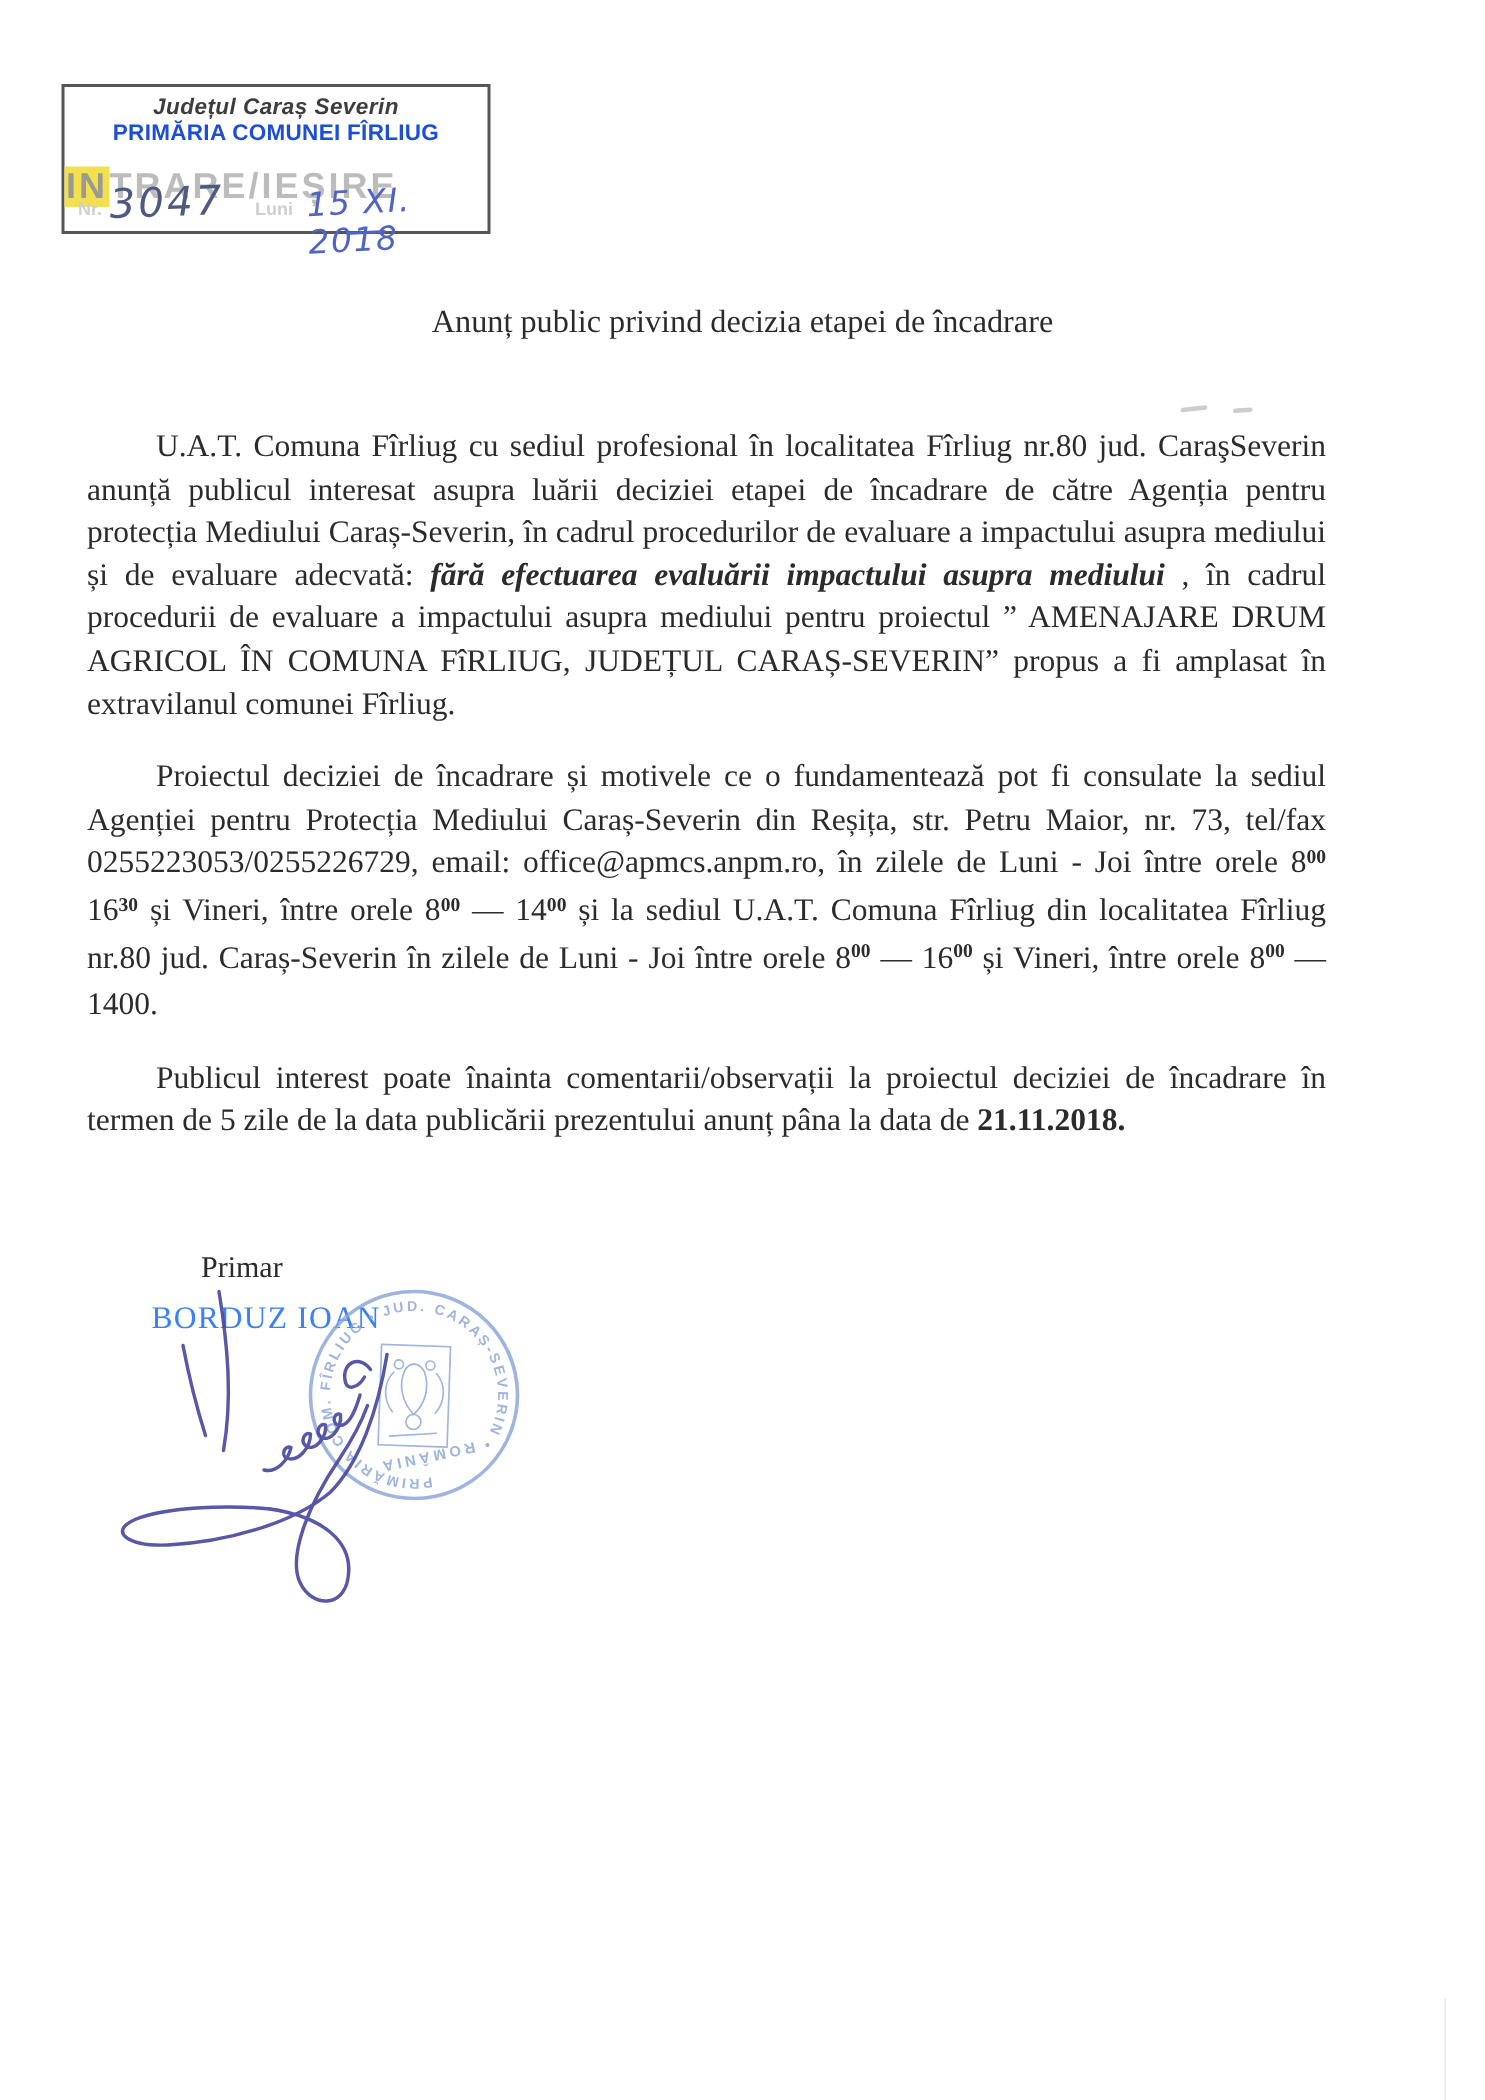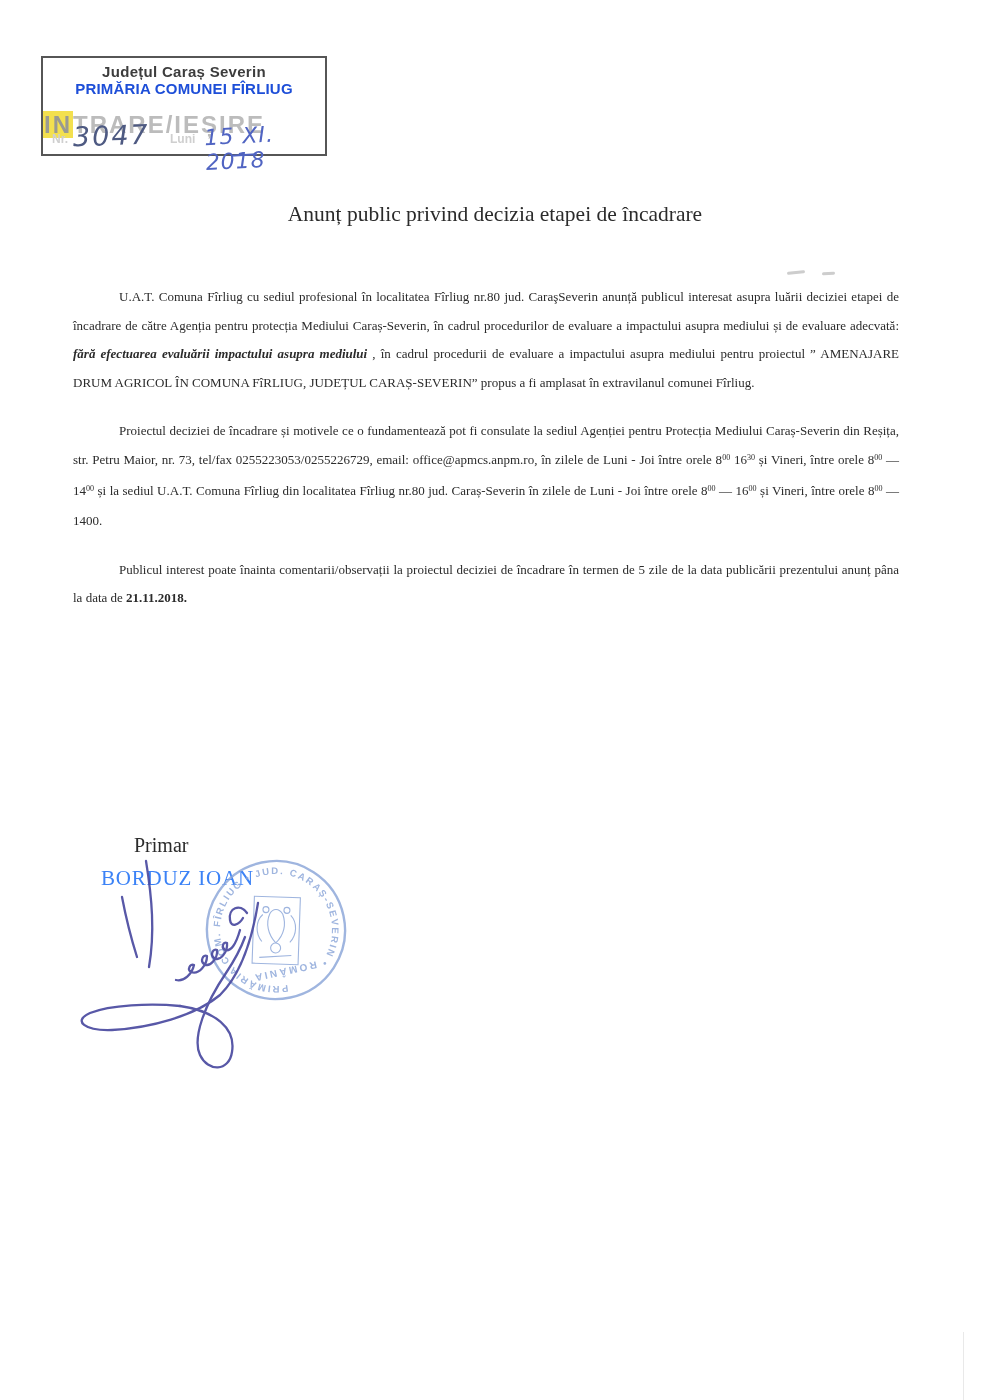--- a/index.html
+++ b/index.html
@@ -9,21 +9,21 @@
     overflow:hidden;
   }
 
   
   .registry-stamp {
     position:absolute; left:41px; top:56px; width:286px; height:100px;
     border:2px solid #565656; box-sizing:border-box;
     font-family:"Liberation Sans","DejaVu Sans",sans-serif;
     text-align:center; padding-top:5px;
   }
-  .rs-line1 { font-size:15px; font-weight:bold; color:#3d3d3d; letter-spacing:0.3px; }
+  .rs-line1 { font-size:15px; font-weight:bold; color:#3d3d3d; letter-spacing:0.3px;font-style:italic; }
   .rs-line2 { font-size:15px; font-weight:bold; color:#1d4ed8; letter-spacing:0.2px; }
   .rs-line3 {
     font-size:24px; font-weight:700; color:#bcbcbc; letter-spacing:2px;
     margin-top:14px; text-align:left; 
   }
   .rs-hl { background:#f3e04f; color:#9a9a92; padding:0 1px; }
   .rs-line4 { position:absolute; left:0; top:66px; width:100%; height:34px; text-align:left; }
   .rs-faint {
     position:absolute; font-size:12px; color:#cfcfcf; font-weight:bold; top:8px;
   }
@@ -43,27 +43,27 @@
     position:absolute; left:188px; top:30px; width:26px; height:2px; background:#5064c2;
     transform:rotate(-3deg);
   }
 
   
   .doc-title {
     position:absolute; left:0; top:202px; width:100%; margin:0;
     text-align:center; font-size:21.5px; font-weight:normal; color:#2b2b2b;
   }
   .doc-body {
-    position:absolute; left:73px; top:283px; width:826px;
-    font-size:13px; line-height:28.6px; text-align:justify; color:#2b2b2b;
+    position:absolute; left:58px; top:283px; width:826px;
+    font-size:21px; line-height:28.6px; text-align:justify; color:#2b2b2b;
   }
   .doc-body p { margin:0 0 20px 0; text-indent:46px; }
   .seg-bi { font-weight:bold; font-style:italic; }
   .seg-b  { font-weight:bold; }
-  .seg-sup { font-size:0.62em; position:relative; top:-0.48em; }
+  .seg-sup { font-size:0.62em; position:relative; top:-0.48em;font-weight:bold; }
 
   
   .sig-role { position:absolute; left:134px; top:834px; font-size:20px; color:#2b2b2b; }
   .sig-name { position:absolute; left:101px; top:866px; font-size:21px; letter-spacing:0.8px; color:#3b82f6; }
 
   .stamp-sig-svg { position:absolute; left:40px; top:830px; width:480px; height:360px; pointer-events:none; }
 
   
   .artifact-dash { position:absolute; background:#cdcdcd; height:3px; border-radius:2px; }
   .dash-1 { left:787px; top:271px; width:18px; transform:rotate(-6deg); }

